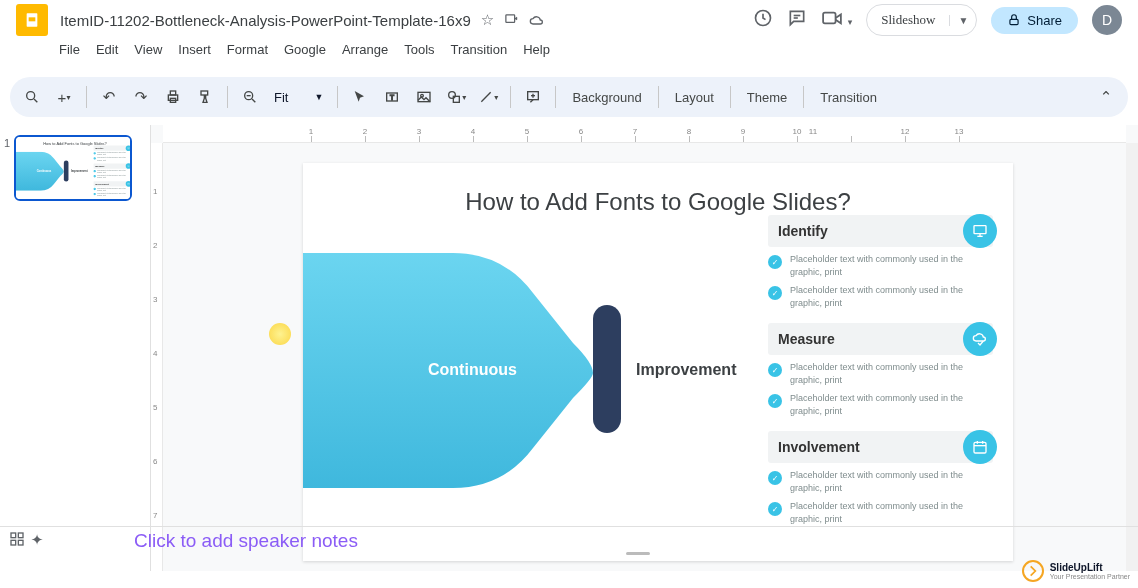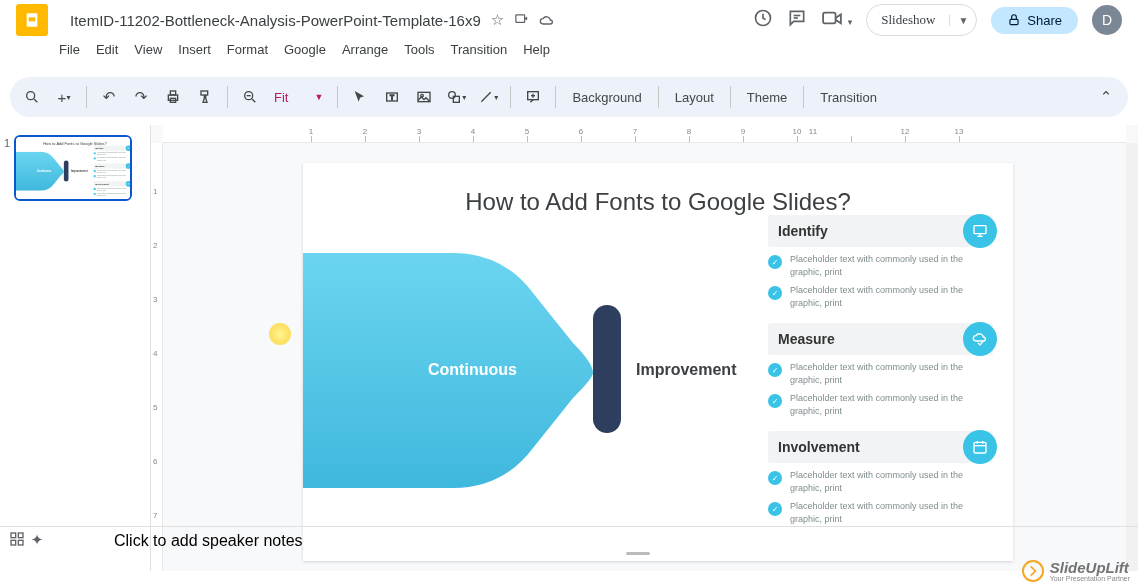--- a/index.html
+++ b/index.html
@@ -2,42 +2,42 @@
 <html><head>
 <meta charset="utf-8">
 <style>
 * { margin: 0; padding: 0; box-sizing: border-box; font-family: Arial, "Google Sans", sans-serif; }
 body { width: 1138px; height: 588px; background: #fff; overflow: hidden; position: relative; }
 
 
 .title-bar { display: flex; align-items: center; height: 40px; padding: 0 8px; }
 .logo { width: 32px; height: 32px; display: flex; align-items: center; justify-content: center; background: #ffba00; border-radius: 3px; margin-left: 8px; }
 .logo svg { width: 16px; height: 20px; }
-.title-text { font-size: 15px; color: #3c4043; margin-left: 22px; }
+.title-text { font-size: 15px; color: #3c4043; margin-left: 12px; }
 .title-icons { display: flex; gap: 10px; margin-left: 10px; align-items: center; }
 .title-icons span { color: #5f6368; font-size: 15px; cursor: pointer; }
 .spacer { flex: 1; }
 .right-icons { display: flex; align-items: center; gap: 14px; margin-right: 8px; }
 .right-icons > * { color: #5f6368; cursor: pointer; }
 .slideshow-btn { display: flex; align-items: center; border: 1px solid #dadce0; border-radius: 20px; overflow: hidden; height: 32px; }
 .slideshow-main { padding: 0 14px; font-size: 13px; color: #3c4043; font-family: Liberation Serif, serif; }
 .slideshow-drop { border-left: 1px solid #dadce0; padding: 0 8px; font-size: 10px; color: #5f6368; }
 .share-btn { display: flex; align-items: center; gap: 6px; background: #c2e7ff; border-radius: 20px; padding: 6px 16px; font-size: 13px; color: #001d35; }
 .avatar { width: 30px; height: 30px; border-radius: 50%; background: #7b8794; color: #fff; display: flex; align-items: center; justify-content: center; font-size: 14px; }
 
 
 .menu-bar { display: flex; gap: 2px; padding: 0 8px 18px 52px; font-size: 13px; color: #3c4043; }
 .menu-bar span { padding: 2px 7px; cursor: pointer; border-radius: 4px; }
 
 
 .toolbar { display: flex; align-items: center; height: 40px; background: #edf2fa; border-radius: 24px; margin: 0 10px 8px 10px; padding: 0 8px; gap: 4px; }
 .tb-btn { width: 28px; height: 28px; display: flex; align-items: center; justify-content: center; color: #444746; cursor: pointer; border-radius: 4px; font-size: 15px; }
 .tb-btn svg { width: 16px; height: 16px; }
 .tb-sep { width: 1px; height: 22px; background: #c7c7c7; margin: 0 4px; }
-.tb-zoom { display: flex; align-items: center; gap: 4px; font-size: 13px; color: #be185d; padding: 0 6px; }
+.tb-zoom { display: flex; align-items: center; gap: 4px; font-size: 13px; color: #0f172a; padding: 0 6px; }
 .tb-label { font-size: 13px; color: #444746; padding: 0 8px; cursor: pointer; }
 .tb-collapse { margin-left: auto; }
 
 
 .main { display: flex; height: 446px; }
 .filmstrip { width: 150px; display: flex; padding: 10px 4px 0 4px; }
 .slide-num { font-size: 11px; color: #5f6368; margin-right: 4px; margin-top: 2px; }
 .thumb { width: 118px; height: 66px; border: 2px solid #0b57d0; border-radius: 6px; overflow: hidden; background: #fff; position: relative; }
 .thumb-inner { transform: scale(0.165); transform-origin: top left; width: 715px; height: 400px; }
 
@@ -71,27 +71,27 @@
 .sec-bullet-dot { width: 14px; height: 14px; border-radius: 50%; background: #39c3e6; flex-shrink: 0; display: flex; align-items: center; justify-content: center; color: #fff; font-size: 8px; margin-top: 2px; }
 .sec-bullet-text { font-size: 9px; color: #7f8c8d; line-height: 1.4; }
 
 #sec1 { top: 52px; }
 #sec2 { top: 160px; }
 #sec3 { top: 268px; }
 
 
 .notes-bar { position: absolute; bottom: 34px; left: 0; right: 0; height: 28px; border-top: 1px solid #e0e0e0; display: flex; align-items: center; }
 .notes-icons { width: 52px; display: flex; justify-content: center; gap: 6px; color: #5f6368; font-size: 15px; }
-.notes-text { font-size: 16px; color: #000000; margin-left: 62px; }
+.notes-text { font-size: 19px; color: #8b5cf6; margin-left: 82px; }
 
 
 .watermark { position: absolute; bottom: 0; right: 8px; height: 34px; display: flex; align-items: center; gap: 6px; }
 .wm-logo { width: 22px; height: 22px; border: 2px solid #f5a623; border-radius: 50%; display: flex; align-items: center; justify-content: center; color: #f5a623; font-size: 12px; font-weight: bold; }
 .wm-text { display: flex; flex-direction: column; line-height: 1; }
-.wm-main { font-size: 15px; color: #737373; font-weight: 600; font-style: italic; }
+.wm-main { font-size: 10px; color: #0f172a; font-weight: 600; }
 .wm-sub { font-size: 7px; color: #888; }
 
 
 .thumb-slide { width: 715px; height: 400px; background: #fff; position: relative; }
 </style>
 </head>
 <body>
 
 <div class="title-bar">
   <div class="logo">

